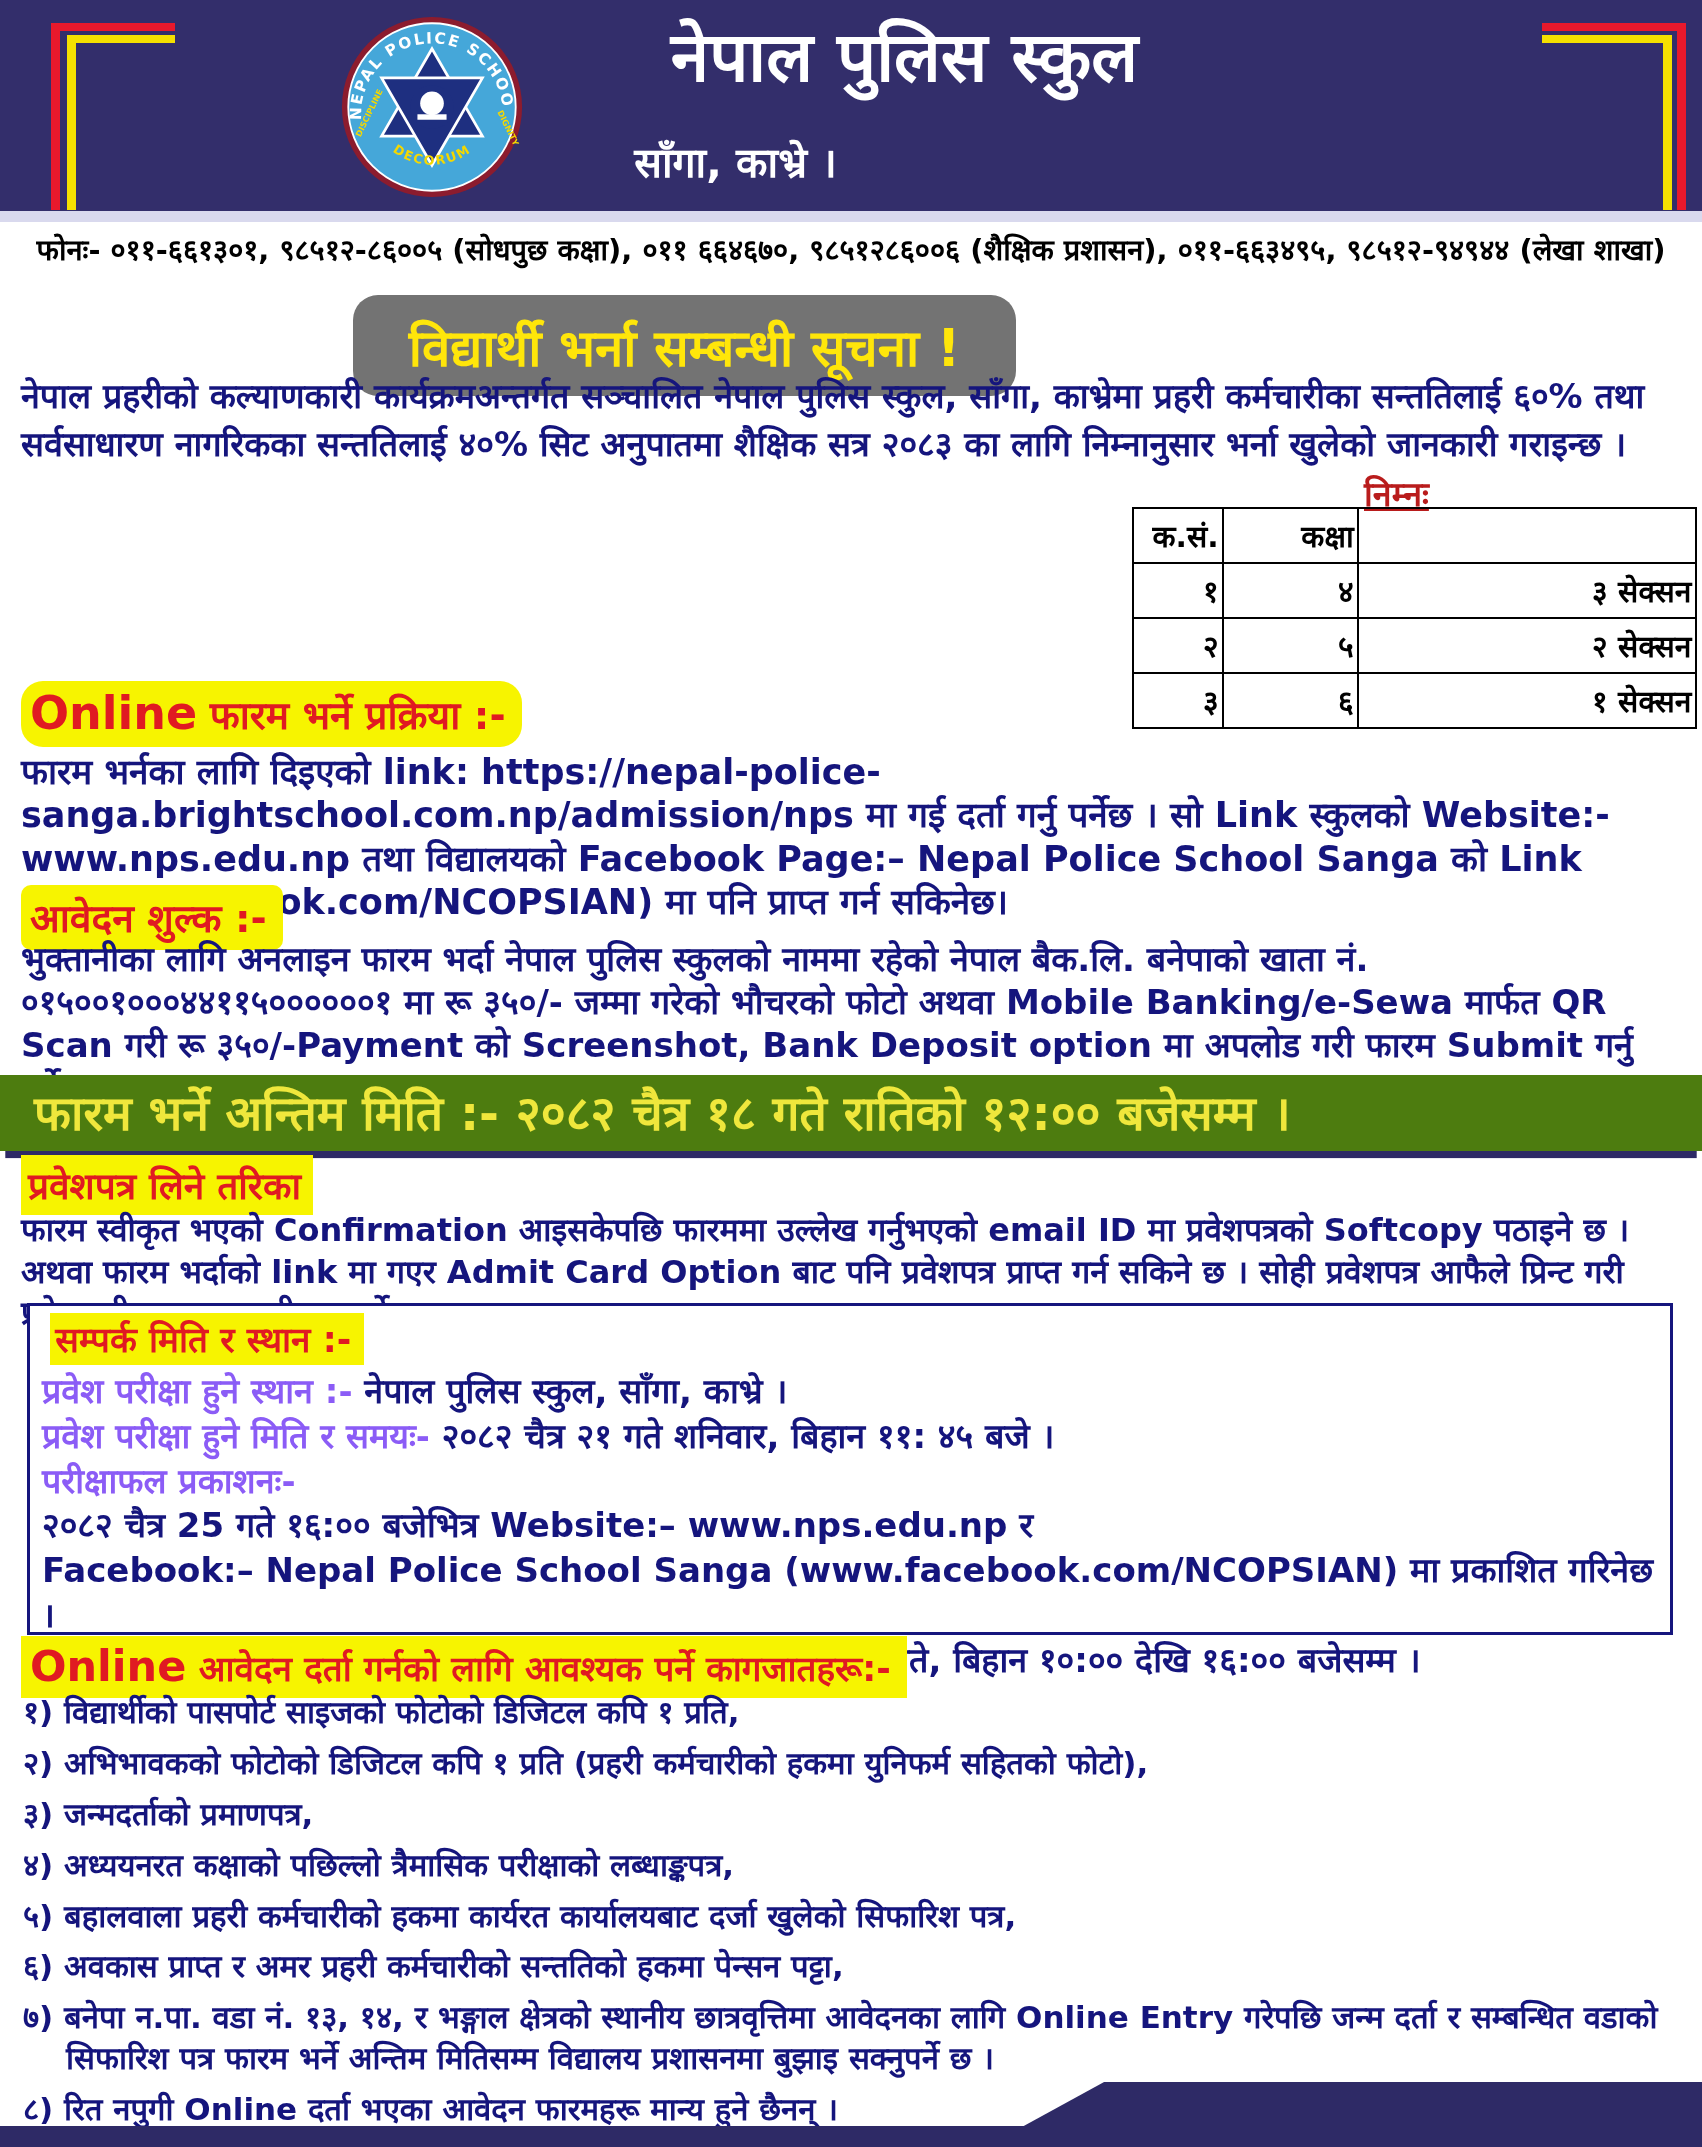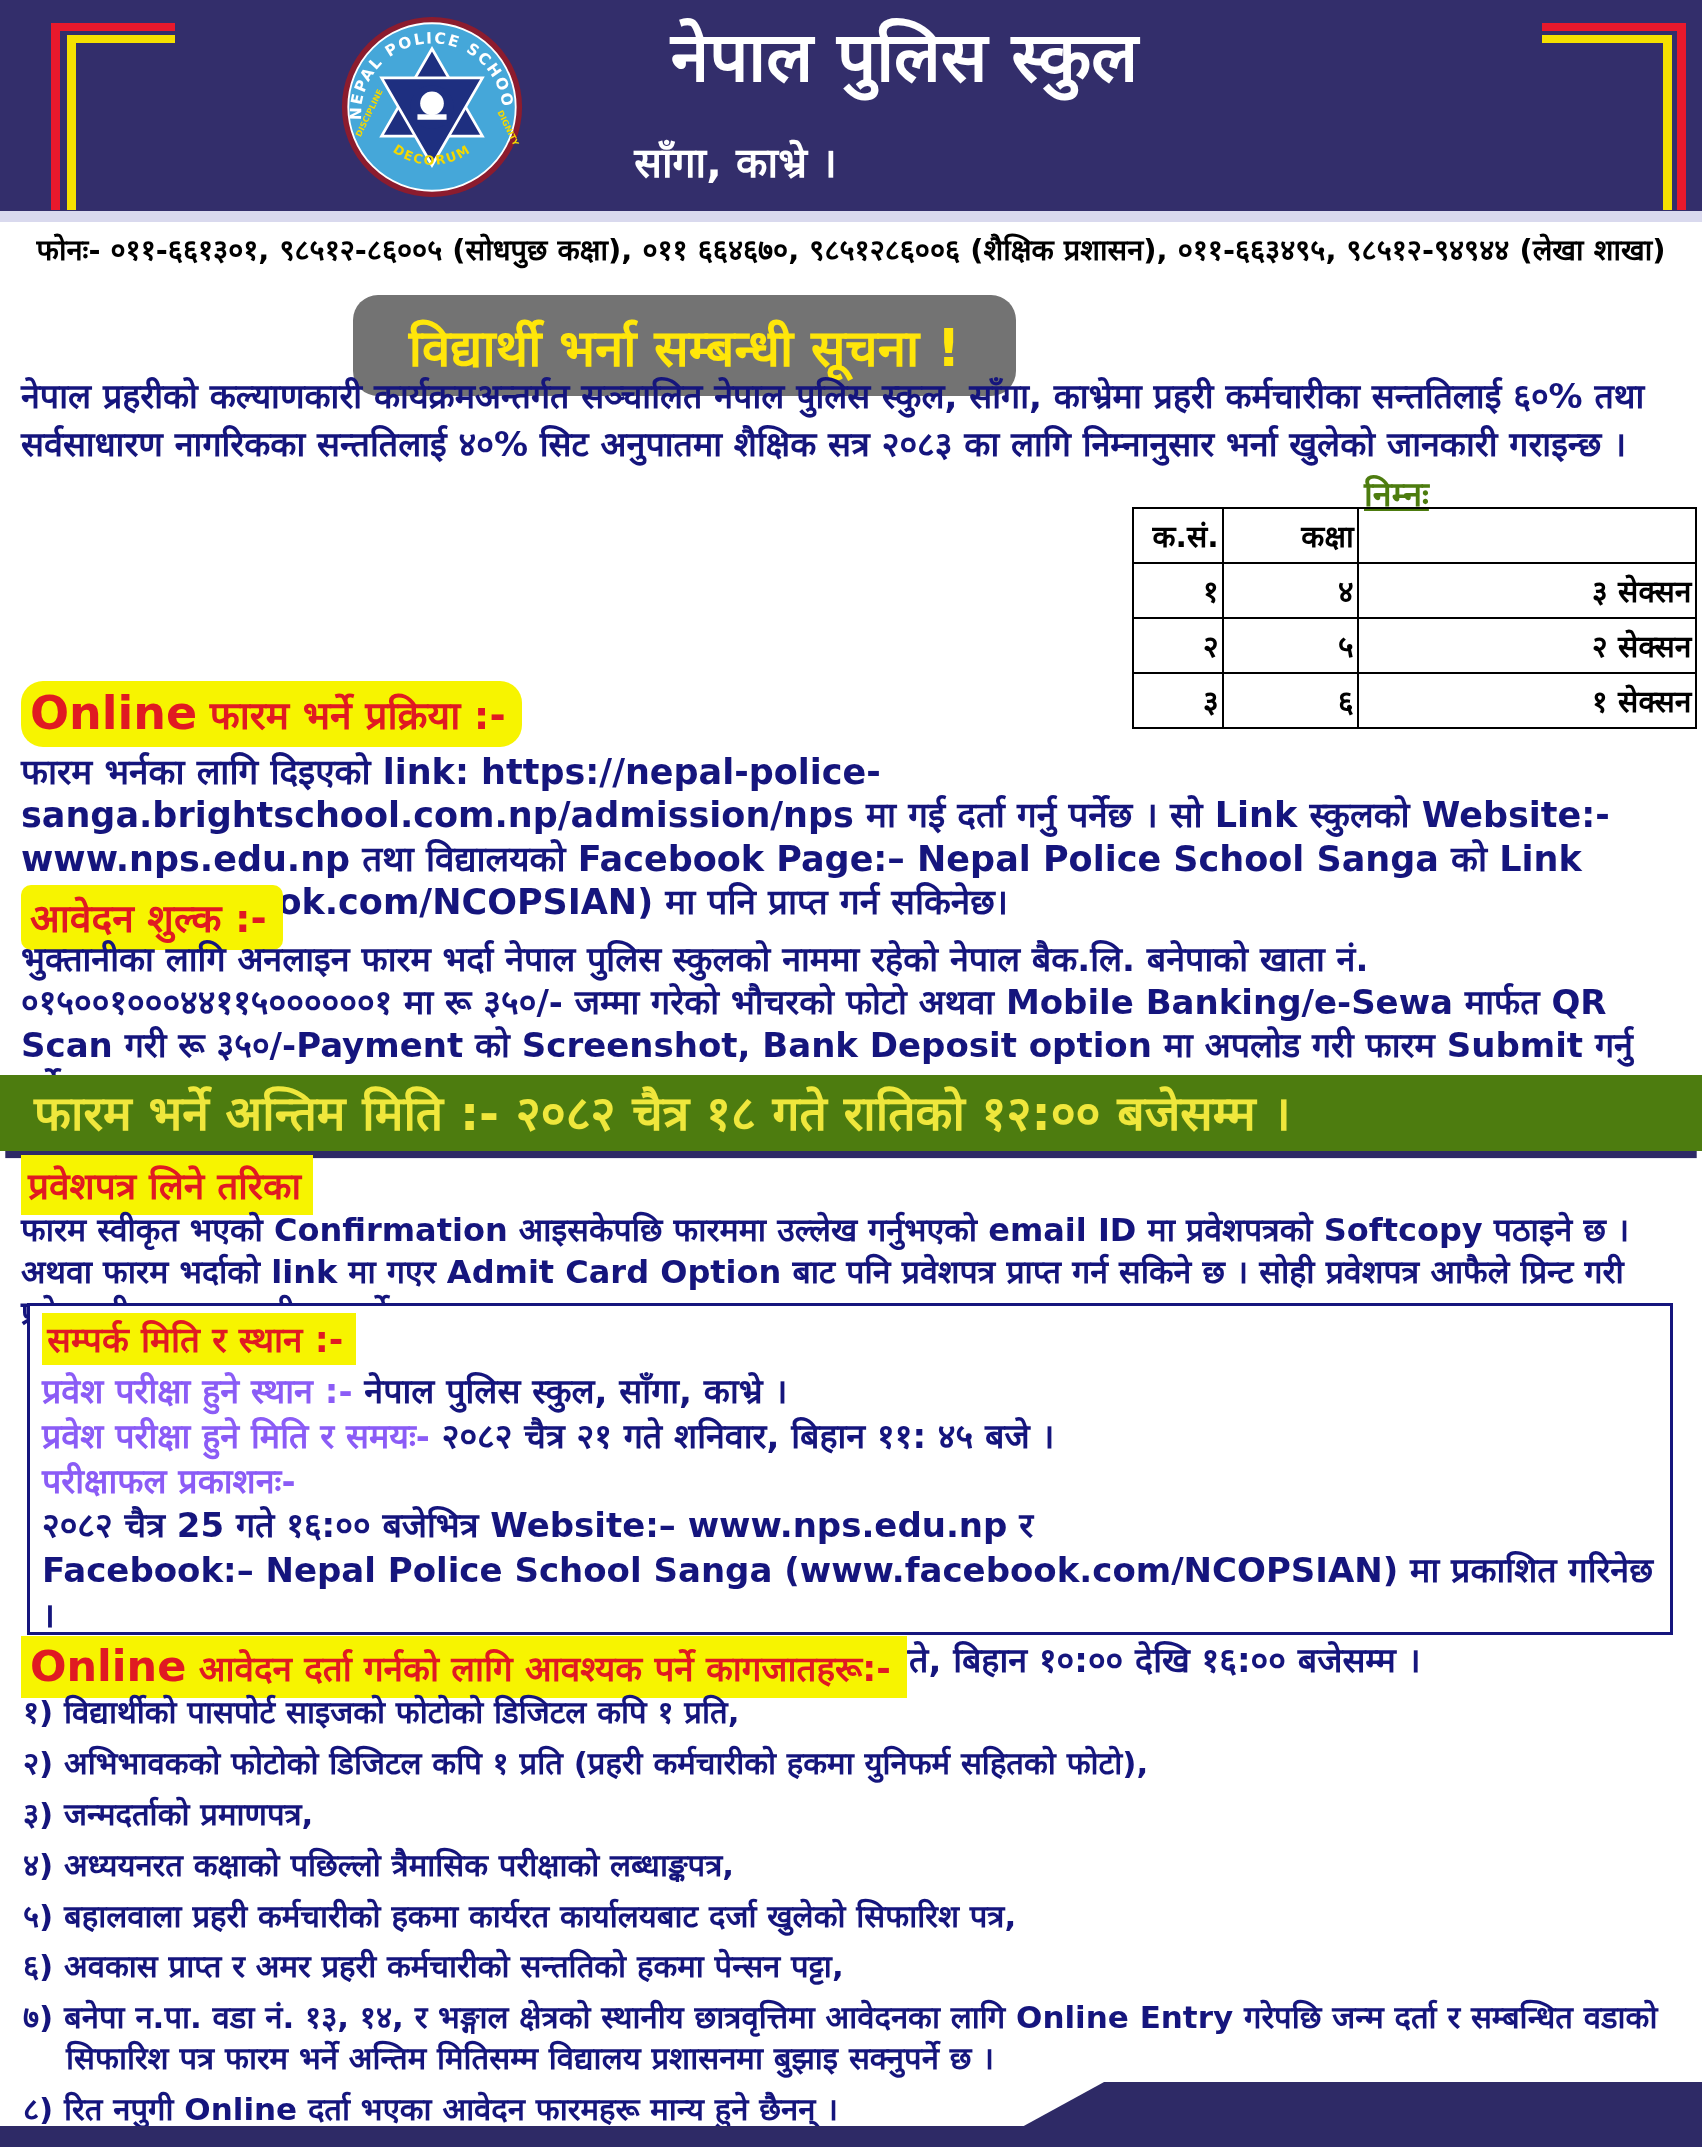--- a/index.html
+++ b/index.html
@@ -24,21 +24,21 @@
   
   .phone{position:absolute;left:0;top:229px;width:1702px;text-align:center;
          color:#000000;font-size:29px;}
   
   .notice-banner{position:absolute;left:353px;top:295px;width:663px;height:101px;
          background:#737373;border-radius:25px;display:flex;align-items:center;
          justify-content:center;color:#ffe60a;font-size:51px;}
   
   .intro{position:absolute;left:21px;top:372px;width:1665px;color:#15157d;
          font-size:34px;line-height:1.42;}
-  .nimna{position:absolute;left:1364px;top:470px;color:#4d7c0f;font-size:34px;
+  .nimna{position:absolute;left:1364px;top:470px;color:#b91c1c;font-size:34px;
          text-decoration:underline;}
   
   .seat-table{position:absolute;left:1132px;top:507px;width:565px;border-collapse:collapse;}
   .seat-table th,.seat-table td{border:2.7px solid #000;height:53px;text-align:right;
          color:#000;font-size:30px;font-weight:bold;padding:0 3.5px;}
   .c1{width:16%;}.c2{width:24%;}.c3{width:60%;}
   
   .sec-heading{position:absolute;background:#f7f400;color:#e01a22;padding:5.3px 16px 7px 8.9px;}
   .lat{font-size:46px;}
   .npv{font-size:39px;margin-left:12.4px;}
@@ -54,21 +54,21 @@
   .fee-para{left:21px;top:938px;width:1671px;font-size:34px;line-height:1.26;}
   .admit-para{left:21px;top:1210px;width:1671px;font-size:32px;line-height:1.3;}
   
   .deadline{position:absolute;left:0;top:1075px;width:1702px;height:76px;background:#4d7c0f;
          color:#efe73c;font-size:48px;line-height:76px;padding-left:34px;box-sizing:border-box;
          box-shadow:0 12.4px 0 -5.3px #2e2a66;}
   
   .contact-box{position:absolute;left:26.6px;top:1303px;width:1646px;height:332px;
          border:3.5px solid #15157d;box-sizing:border-box;padding:7px 12.4px;background:#fff;}
   .cbox-heading{display:inline-block;background:#f7f400;color:#e01a22;font-size:35px;
-         padding:1.8px 12.4px 3.5px 5.3px;margin-bottom:3.5px;}
+         padding:1.8px 12.4px 3.5px 5.3px;margin-bottom:3.5px;margin-left:8px;}
   .cbox-line{font-size:34px;line-height:1.32;}
   .red-label{color:#8b5cf6;}
   .blue-val{color:#15157d;}
   
   .docs-list{position:absolute;left:23px;top:1692px;width:1667px;}
   .doc-item{color:#15157d;font-size:31px;line-height:1.3;margin-bottom:10.6px;
          padding-left:43px;text-indent:-43px;}
   
   .footer-shape{position:absolute;right:0;bottom:19.5px;width:681px;height:46px;background:#2e2a66;
          -webkit-clip-path:polygon(84px 0,100% 0,100% 100%,0 100%);

